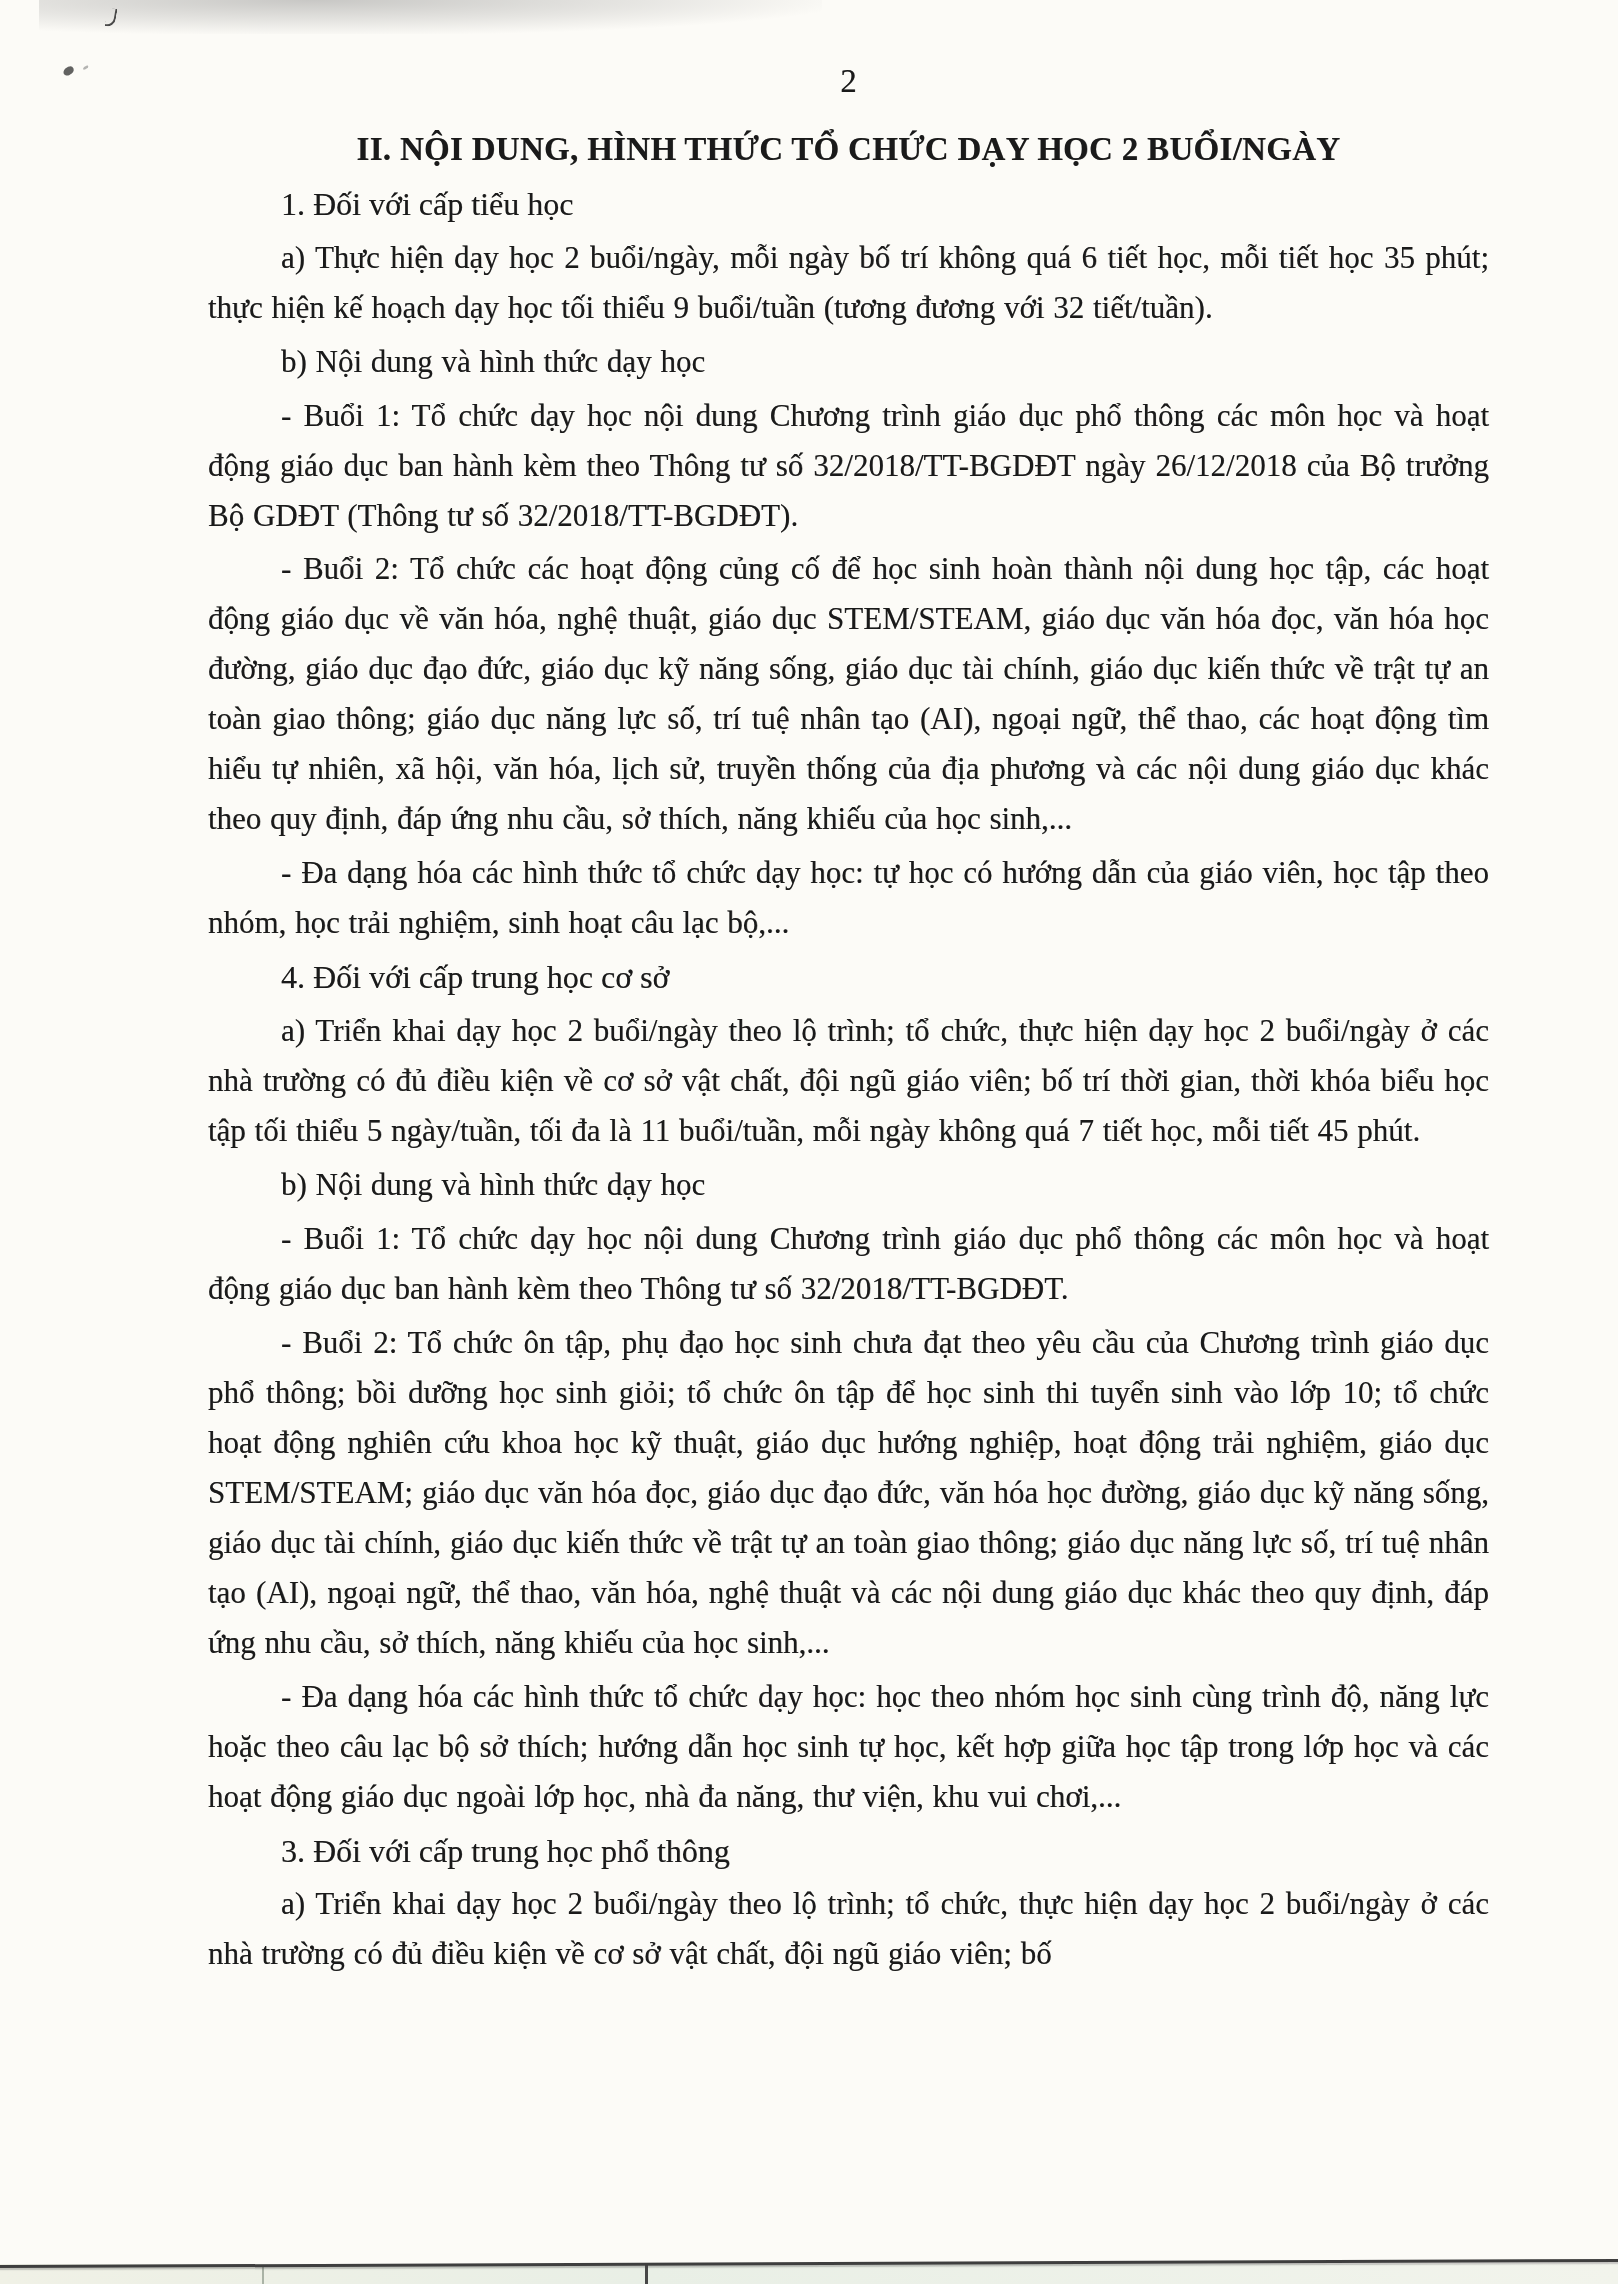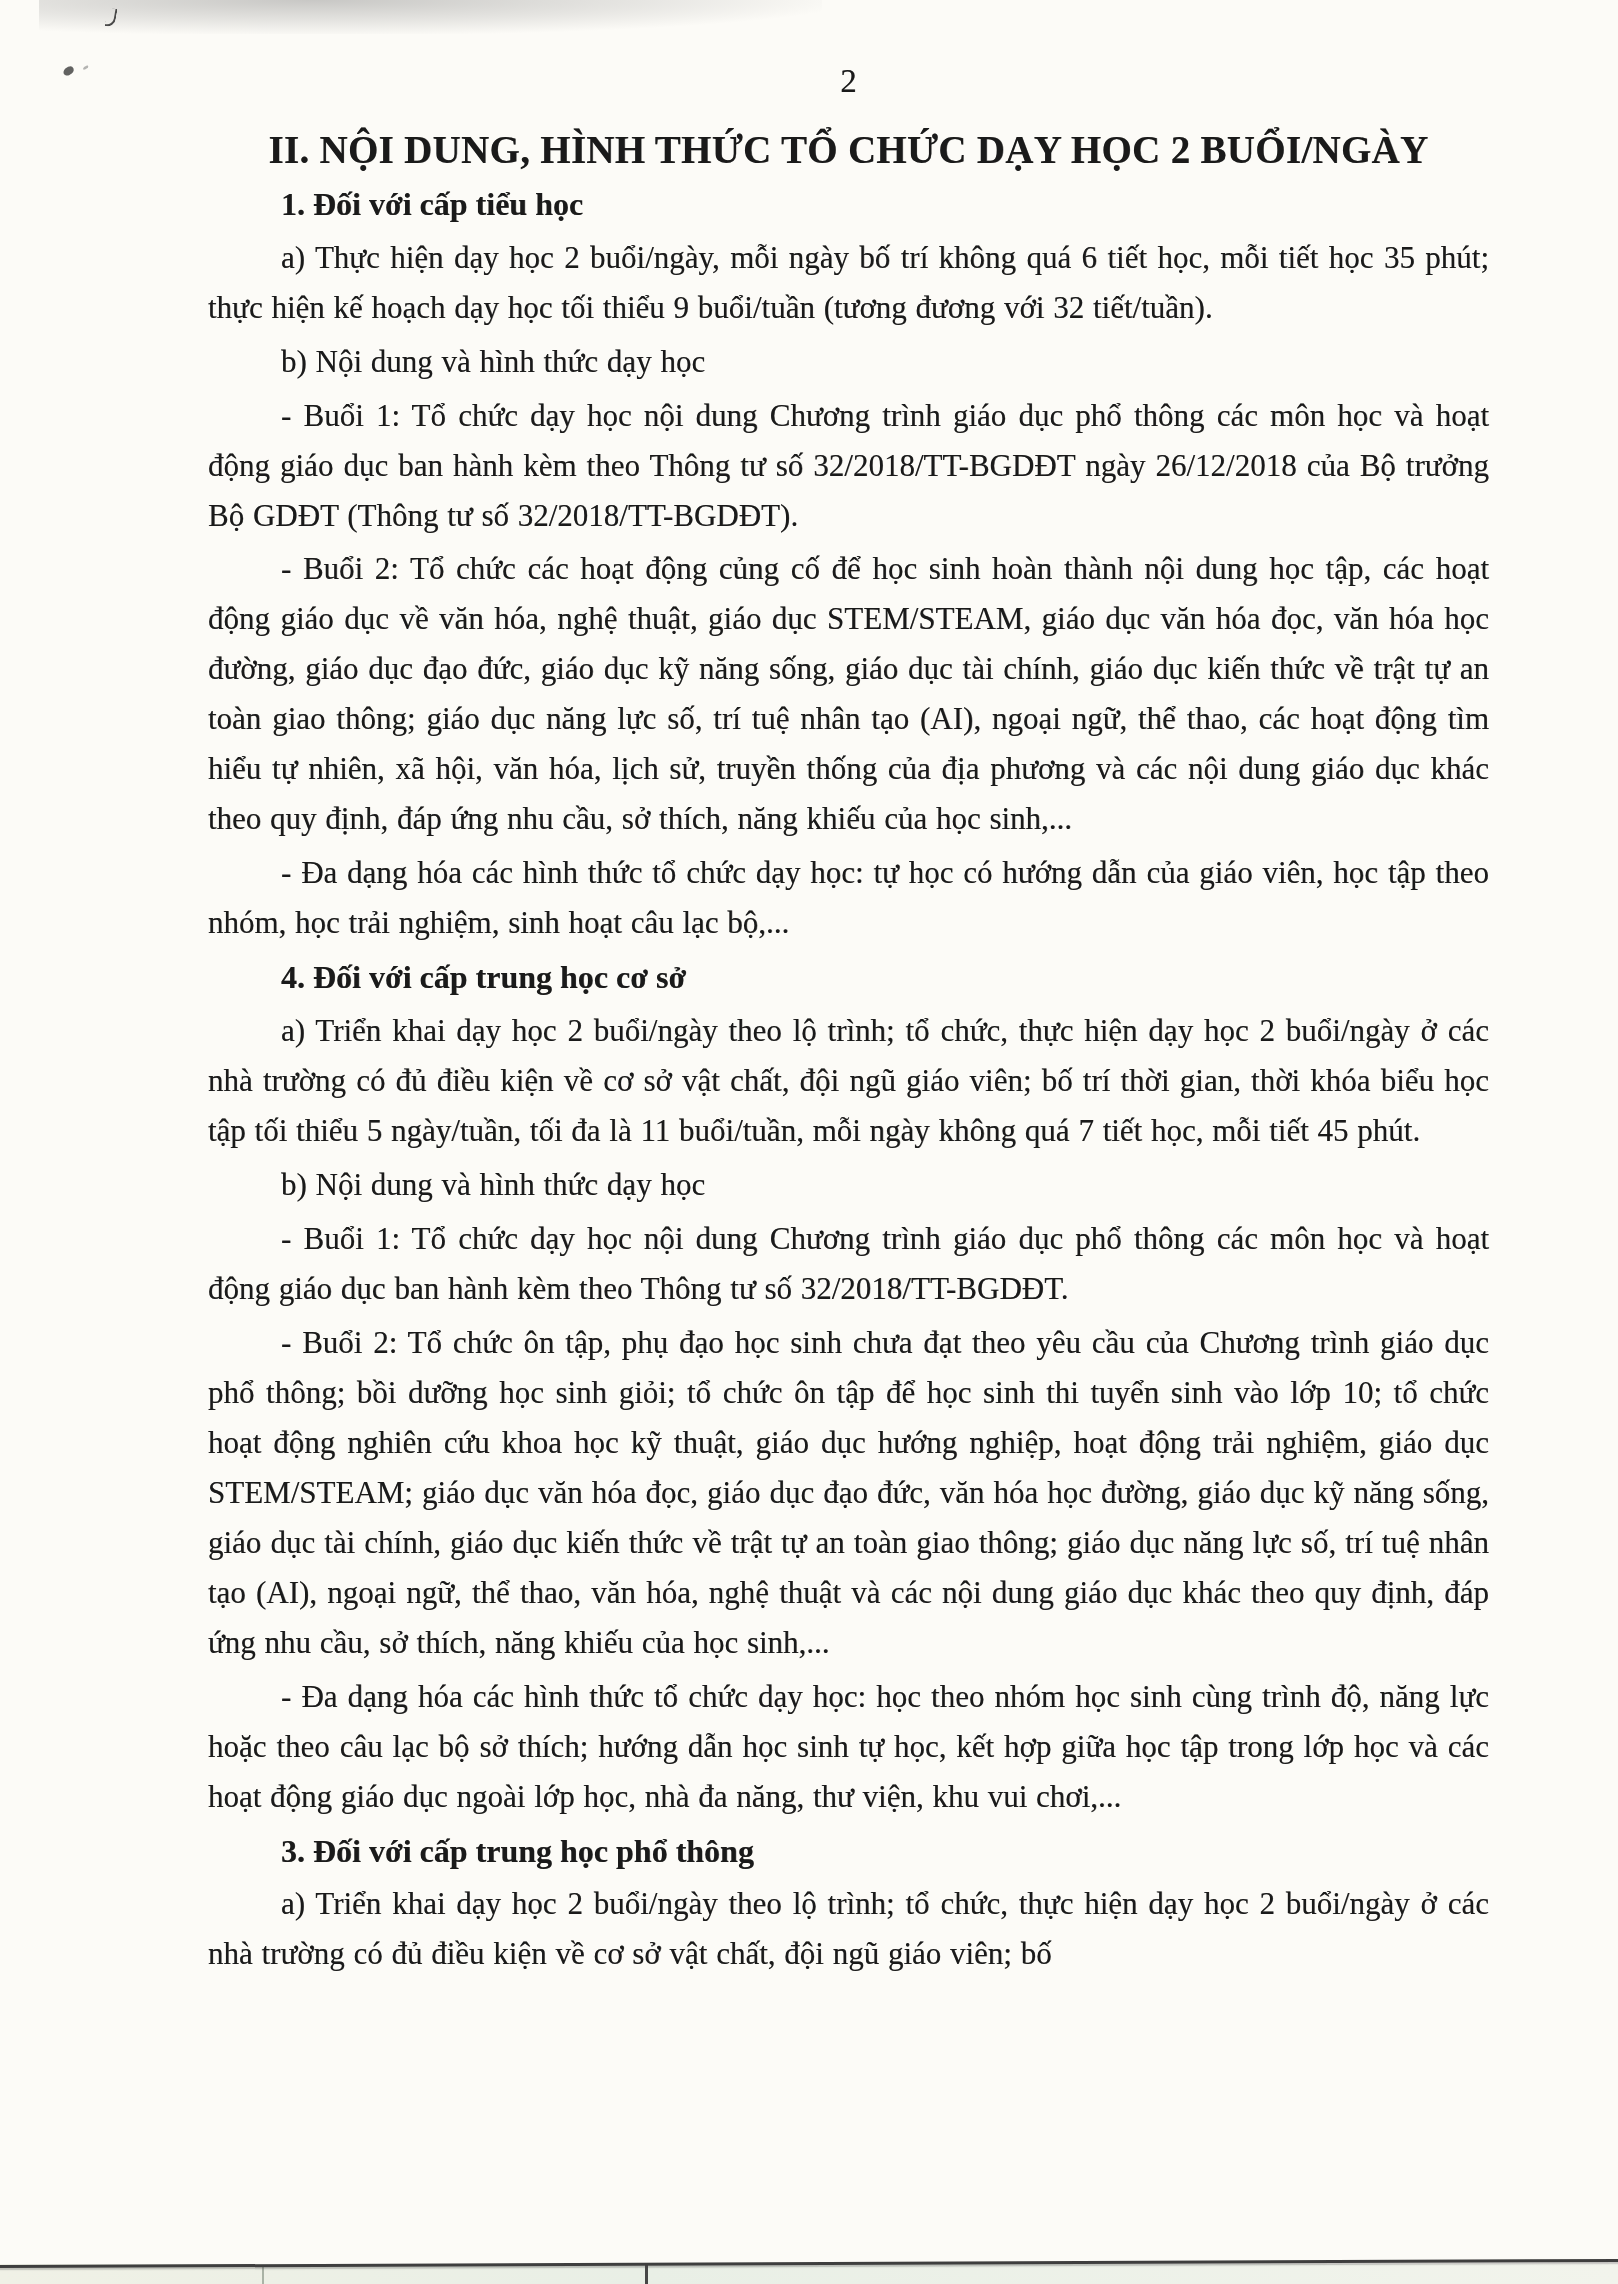--- a/index.html
+++ b/index.html
@@ -28,25 +28,25 @@
     background:#3c3c3c; border-radius:60% 40% 55% 45%;
     transform:rotate(-24deg); opacity:.8;
     box-shadow:17px 3.9px 0 -2.6px rgba(90,90,90,.55);
   }
   .doc {
     position:absolute; left:208px; right:129px; top:59px;
     text-shadow:0.3px 0.2px 0.4px rgba(25,25,25,0.5);
   }
   .pnum { text-align:center; font-size:33px; line-height:44px; }
   .title {
-    margin:21px 0 0 0; font-weight:bold; font-size:39px; line-height:51px;
+    margin:21px 0 0 0; font-weight:bold; font-size:33px; line-height:51px;
     text-align:center; letter-spacing:0.3px;
   }
   .sec-h {
-    margin:3.9px 0 0 0; font-weight:bold; font-size:32px; line-height:50px;
+    margin:3.9px 0 0 0; font-weight:normal; font-size:32px; line-height:50px;
     text-indent:73px;
   }
   .para {
     margin:3.9px 0 0 0; font-size:31px; line-height:50px;
     text-align:justify; text-indent:73px; word-spacing:1px;
   }
   
   .strip-below {
     position:absolute; left:0; right:0; top:2264px; bottom:0;
     background:linear-gradient(to right,#f0f1e6 0%,#e9efe6 40%,#f2f4ec 100%);

